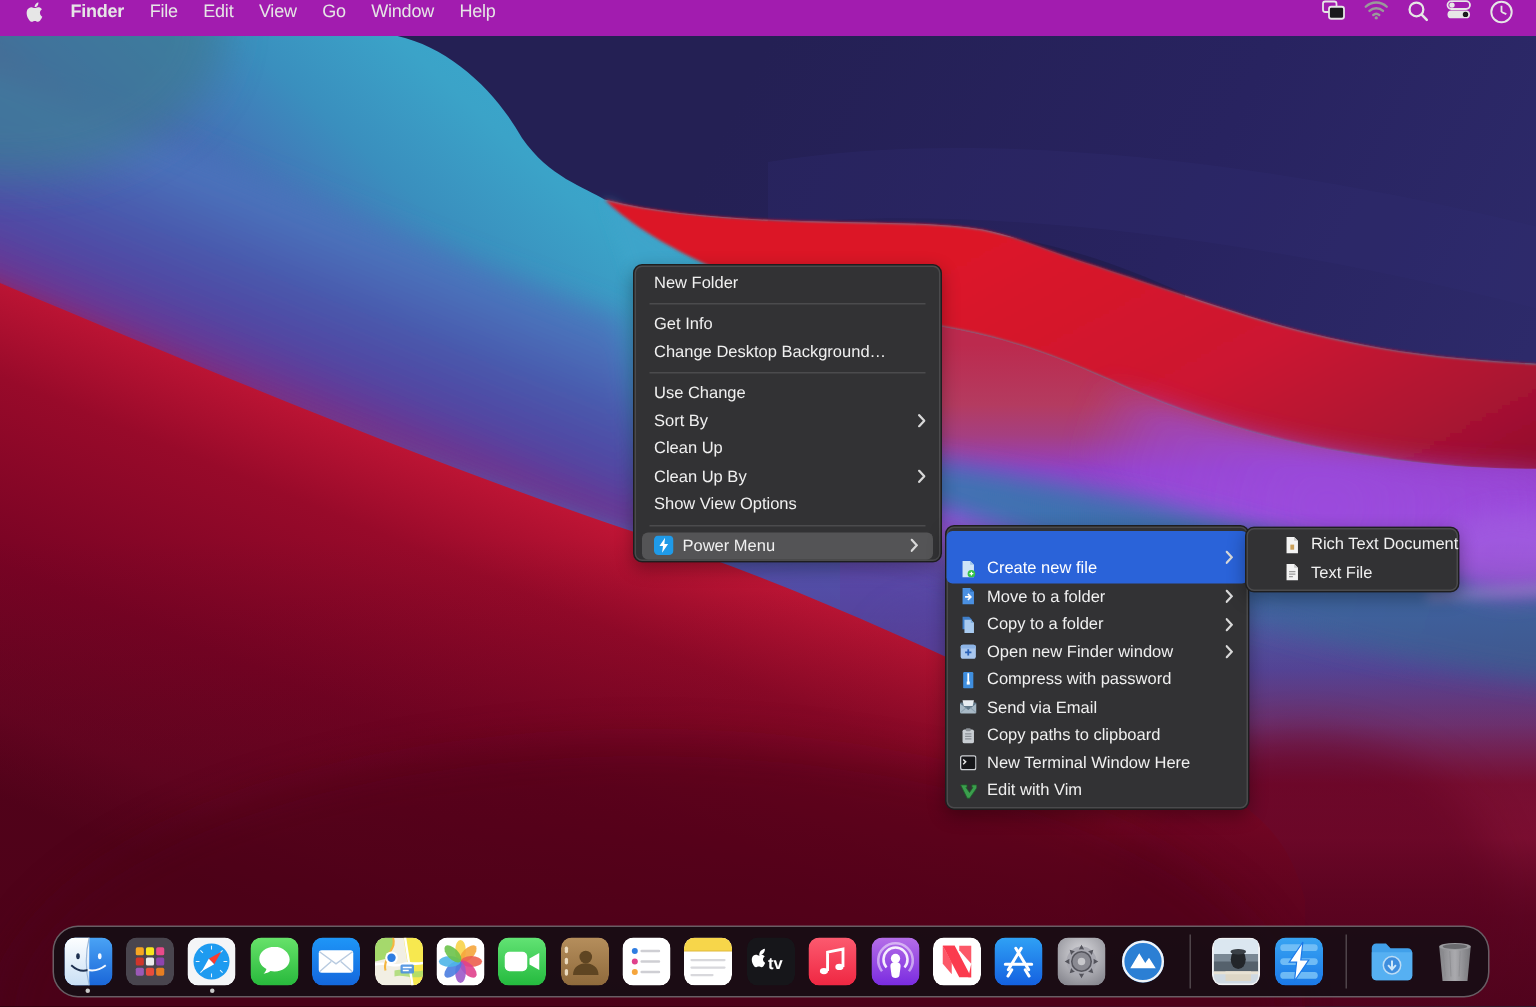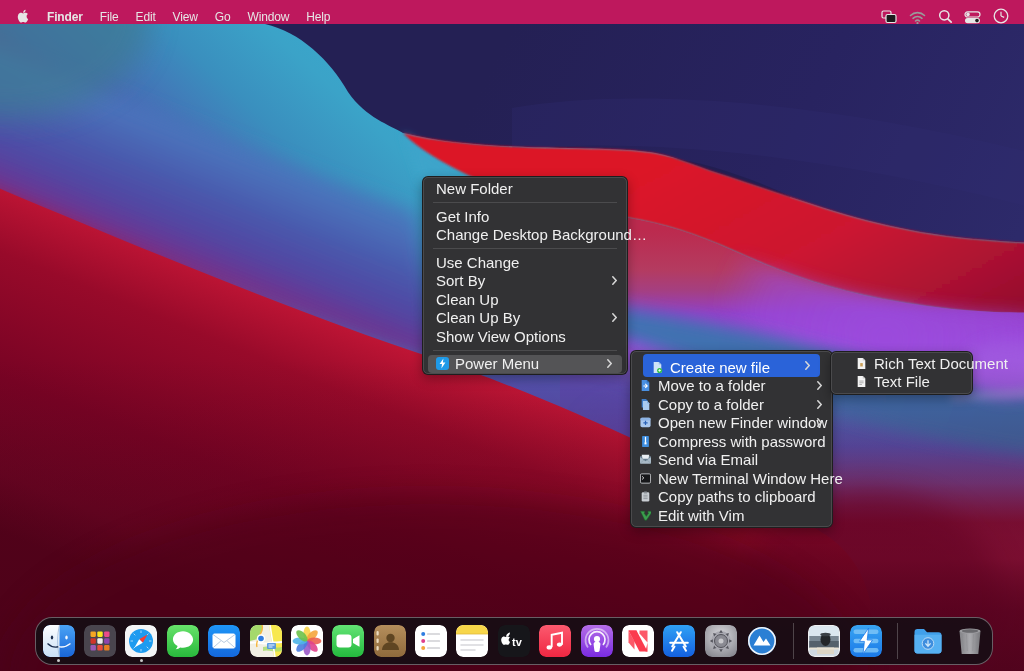--- a/index.html
+++ b/index.html
@@ -1,28 +1,28 @@
 <!DOCTYPE html>
 <html><head>
 <meta charset="utf-8">
 <style>
 html,body{margin:0;padding:0;}
 body{width:1024px;height:671px;overflow:hidden;position:relative;font-family:"Liberation Sans",sans-serif;background:#000;}
 #wall{position:absolute;left:0;top:0;width:1024px;height:671px;}
 
-#menubar{position:absolute;left:0;top:0;width:1024px;height:24px;background:#be185d;display:flex;align-items:flex-end;color:#e6e6e6;font-size:12px;letter-spacing:-0.15px;}
+#menubar{position:absolute;left:0;top:0;width:1024px;height:24px;background:#a21caf;display:flex;align-items:flex-start;color:#e6e6e6;font-size:12px;letter-spacing:-0.15px;}
 #menubar .item{margin:0 8.5px;}
 #menubar .bold{font-weight:bold;}
 
-.menu{position:absolute;background:#323234;border-radius:6px;box-shadow:0 4px 12px rgba(0,0,0,.32);border:1px solid rgba(0,0,0,.4);outline:1px solid rgba(255,255,255,.12);outline-offset:-2px;color:#f0f0f0;font-size:15px;letter-spacing:0px;box-sizing:border-box;}
+.menu{position:absolute;background:#323234;border-radius:6px;box-shadow:0 4px 12px rgba(0,0,0,.32);border:1px solid rgba(0,0,0,.4);outline:1px solid rgba(255,255,255,.12);outline-offset:-2px;color:#f0f0f0;font-size:11px;letter-spacing:0px;box-sizing:border-box;}
 .mi{height:18.5px;display:flex;align-items:center;padding:0 10px 0 13px;position:relative;white-space:nowrap;}
 .mi .chev{position:absolute;right:10px;top:50%;margin-top:-4.5px;width:5px;height:9px;}
 .sep{height:0;border-top:1px solid #4b4b4d;margin:4px 10px;}
 .hl-gray{background:#545456;border-radius:4px;margin:0 5px;padding:0 5px 0 8px;}
-.hl-blue{background:#2a63d9;border-radius:4px;margin:0 12px;padding:4px 7px 0 7px;color:#fff;}
+.hl-blue{background:#2a63d9;border-radius:4px;margin:0 0;padding:16px 7px 0 7px;color:#fff;}
 .ic{width:13px;height:13px;margin-right:6px;flex:0 0 13px;}
 .ic2{width:11px;height:11px;margin-right:7px;flex:0 0 11px;}
 
 #dock{position:absolute;left:35px;top:617px;width:958px;height:48px;background:rgba(16,15,19,.82);border:1px solid rgba(155,150,155,.6);border-radius:17px;box-sizing:border-box;display:flex;align-items:center;padding:0 2px;justify-content:space-between;}
 .dicon{width:32px;height:32px;margin:0 4.7px;border-radius:7px;position:relative;flex:0 0 32px;}
 .dsep{width:1px;height:36px;background:rgba(200,200,200,.3);margin:0 10px;flex:0 0 1px;}
 .dot{position:absolute;width:3px;height:3px;border-radius:50%;background:#c9c9c9;bottom:2px;}
 #m2 .mi{padding-left:9px;}
 #m3 .mi{padding-left:25px;}
 </style>
@@ -237,28 +237,28 @@
         <path d="M6.5 1 v7" stroke="#fff" stroke-width="1.4"></path>
         <rect x="5.3" y="7.5" width="2.4" height="2.4" fill="#fff"></rect>
       </svg>Compress with password</div>
   <div class="mi"><svg class="ic2" viewBox="0 0 13 13">
         <rect y="3" width="13" height="8.5" rx="1.2" fill="#a8b9c6"></rect>
         <path d="M0 3.6 L6.5 8.6 L13 3.6 L13 3 L0 3 Z" fill="#62798a"></path>
         <path d="M2 1 h9 l-1 4.5 h-7 z" fill="#e8edf2"></path>
         <path d="M0.3 10.8 L5 6.8 M12.7 10.8 L8 6.8" stroke="#8da1b0" stroke-width=".8"></path>
       </svg>Send via Email</div>
   <div class="mi"><svg class="ic2" viewBox="0 0 13 13">
-        <rect x="0.5" y="1" width="12" height="11" rx="1.5" fill="#16171a" stroke="#cfd2d6" stroke-width="1"></rect>
-        <path d="M2.5 4 l2 1.8 l-2 1.8" stroke="#e8e8e8" stroke-width="1.1" fill="none"></path>
-      </svg>New Terminal Window Here</div>
-  <div class="mi"><svg class="ic2" viewBox="0 0 13 13">
         <rect x="2" y="1.5" width="9" height="11" rx="1.5" fill="#c9ced3"></rect>
         <rect x="4.5" y="0.5" width="4" height="2.5" rx="1" fill="#8a9096"></rect>
         <path d="M4 5 h5 M4 7 h5 M4 9 h5" stroke="#8a9096" stroke-width="1"></path>
       </svg>Copy paths to clipboard</div>
+  <div class="mi"><svg class="ic2" viewBox="0 0 13 13">
+        <rect x="0.5" y="1" width="12" height="11" rx="1.5" fill="#16171a" stroke="#cfd2d6" stroke-width="1"></rect>
+        <path d="M2.5 4 l2 1.8 l-2 1.8" stroke="#e8e8e8" stroke-width="1.1" fill="none"></path>
+      </svg>New Terminal Window Here</div>
   <div class="mi"><svg class="ic2" viewBox="0 0 13 13">
         <path d="M0.5 1.5 h5 v2 h-0.8 l2.8 4 l2.7-4 h-0.8 v-2 h4.1 v2 l-5.9 8.5 h-1.9 l-4.2-8.5 z" fill="#3c9e4e" stroke="#1c6428" stroke-width=".6"></path>
       </svg>Edit with Vim</div>
 </div>
 
 <div class="menu" id="m3" style="left:830px;top:350.5px;width:143px;padding:2.6px 0;">
   <div class="mi"><svg class="ic2" viewBox="0 0 13 13">
         <path d="M2 0 h6 l3 3 v10 h-9 z" fill="#f3f3f3"></path>
         <path d="M8 0 l3 3 h-3 z" fill="#c9c9c9"></path>
         <rect x="5" y="6" width="3" height="4" fill="#caa05a"></rect>

